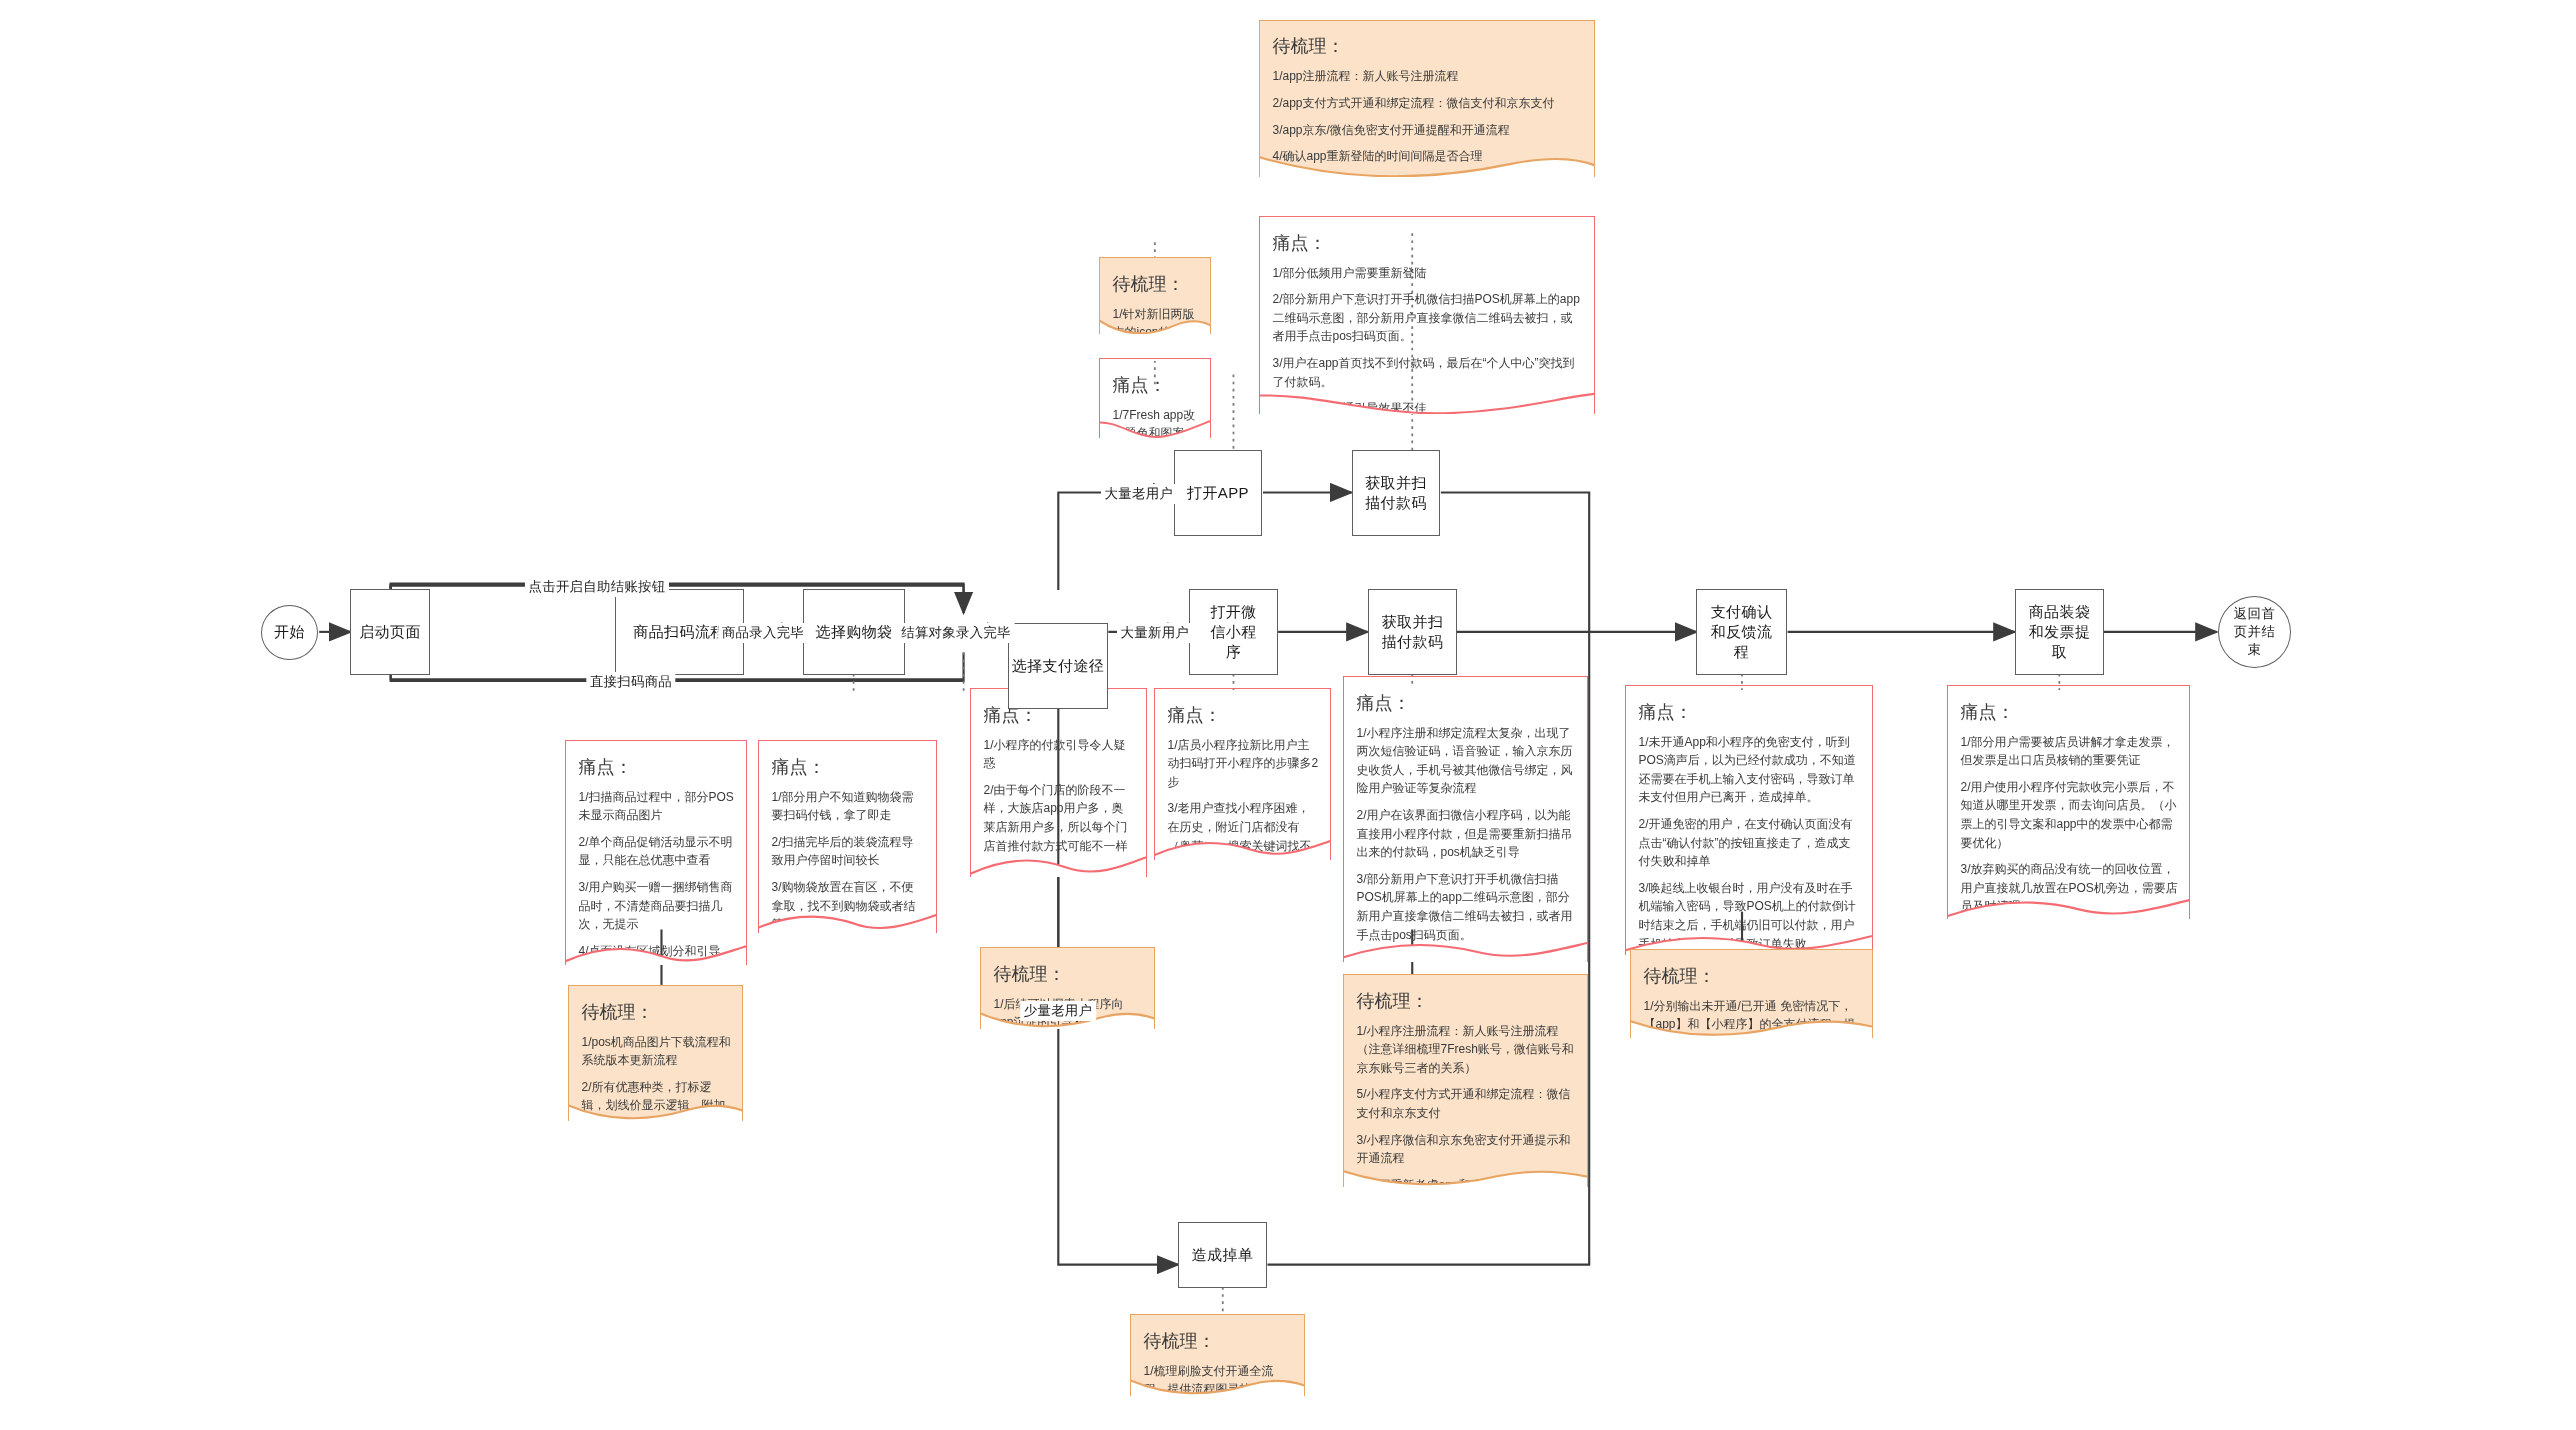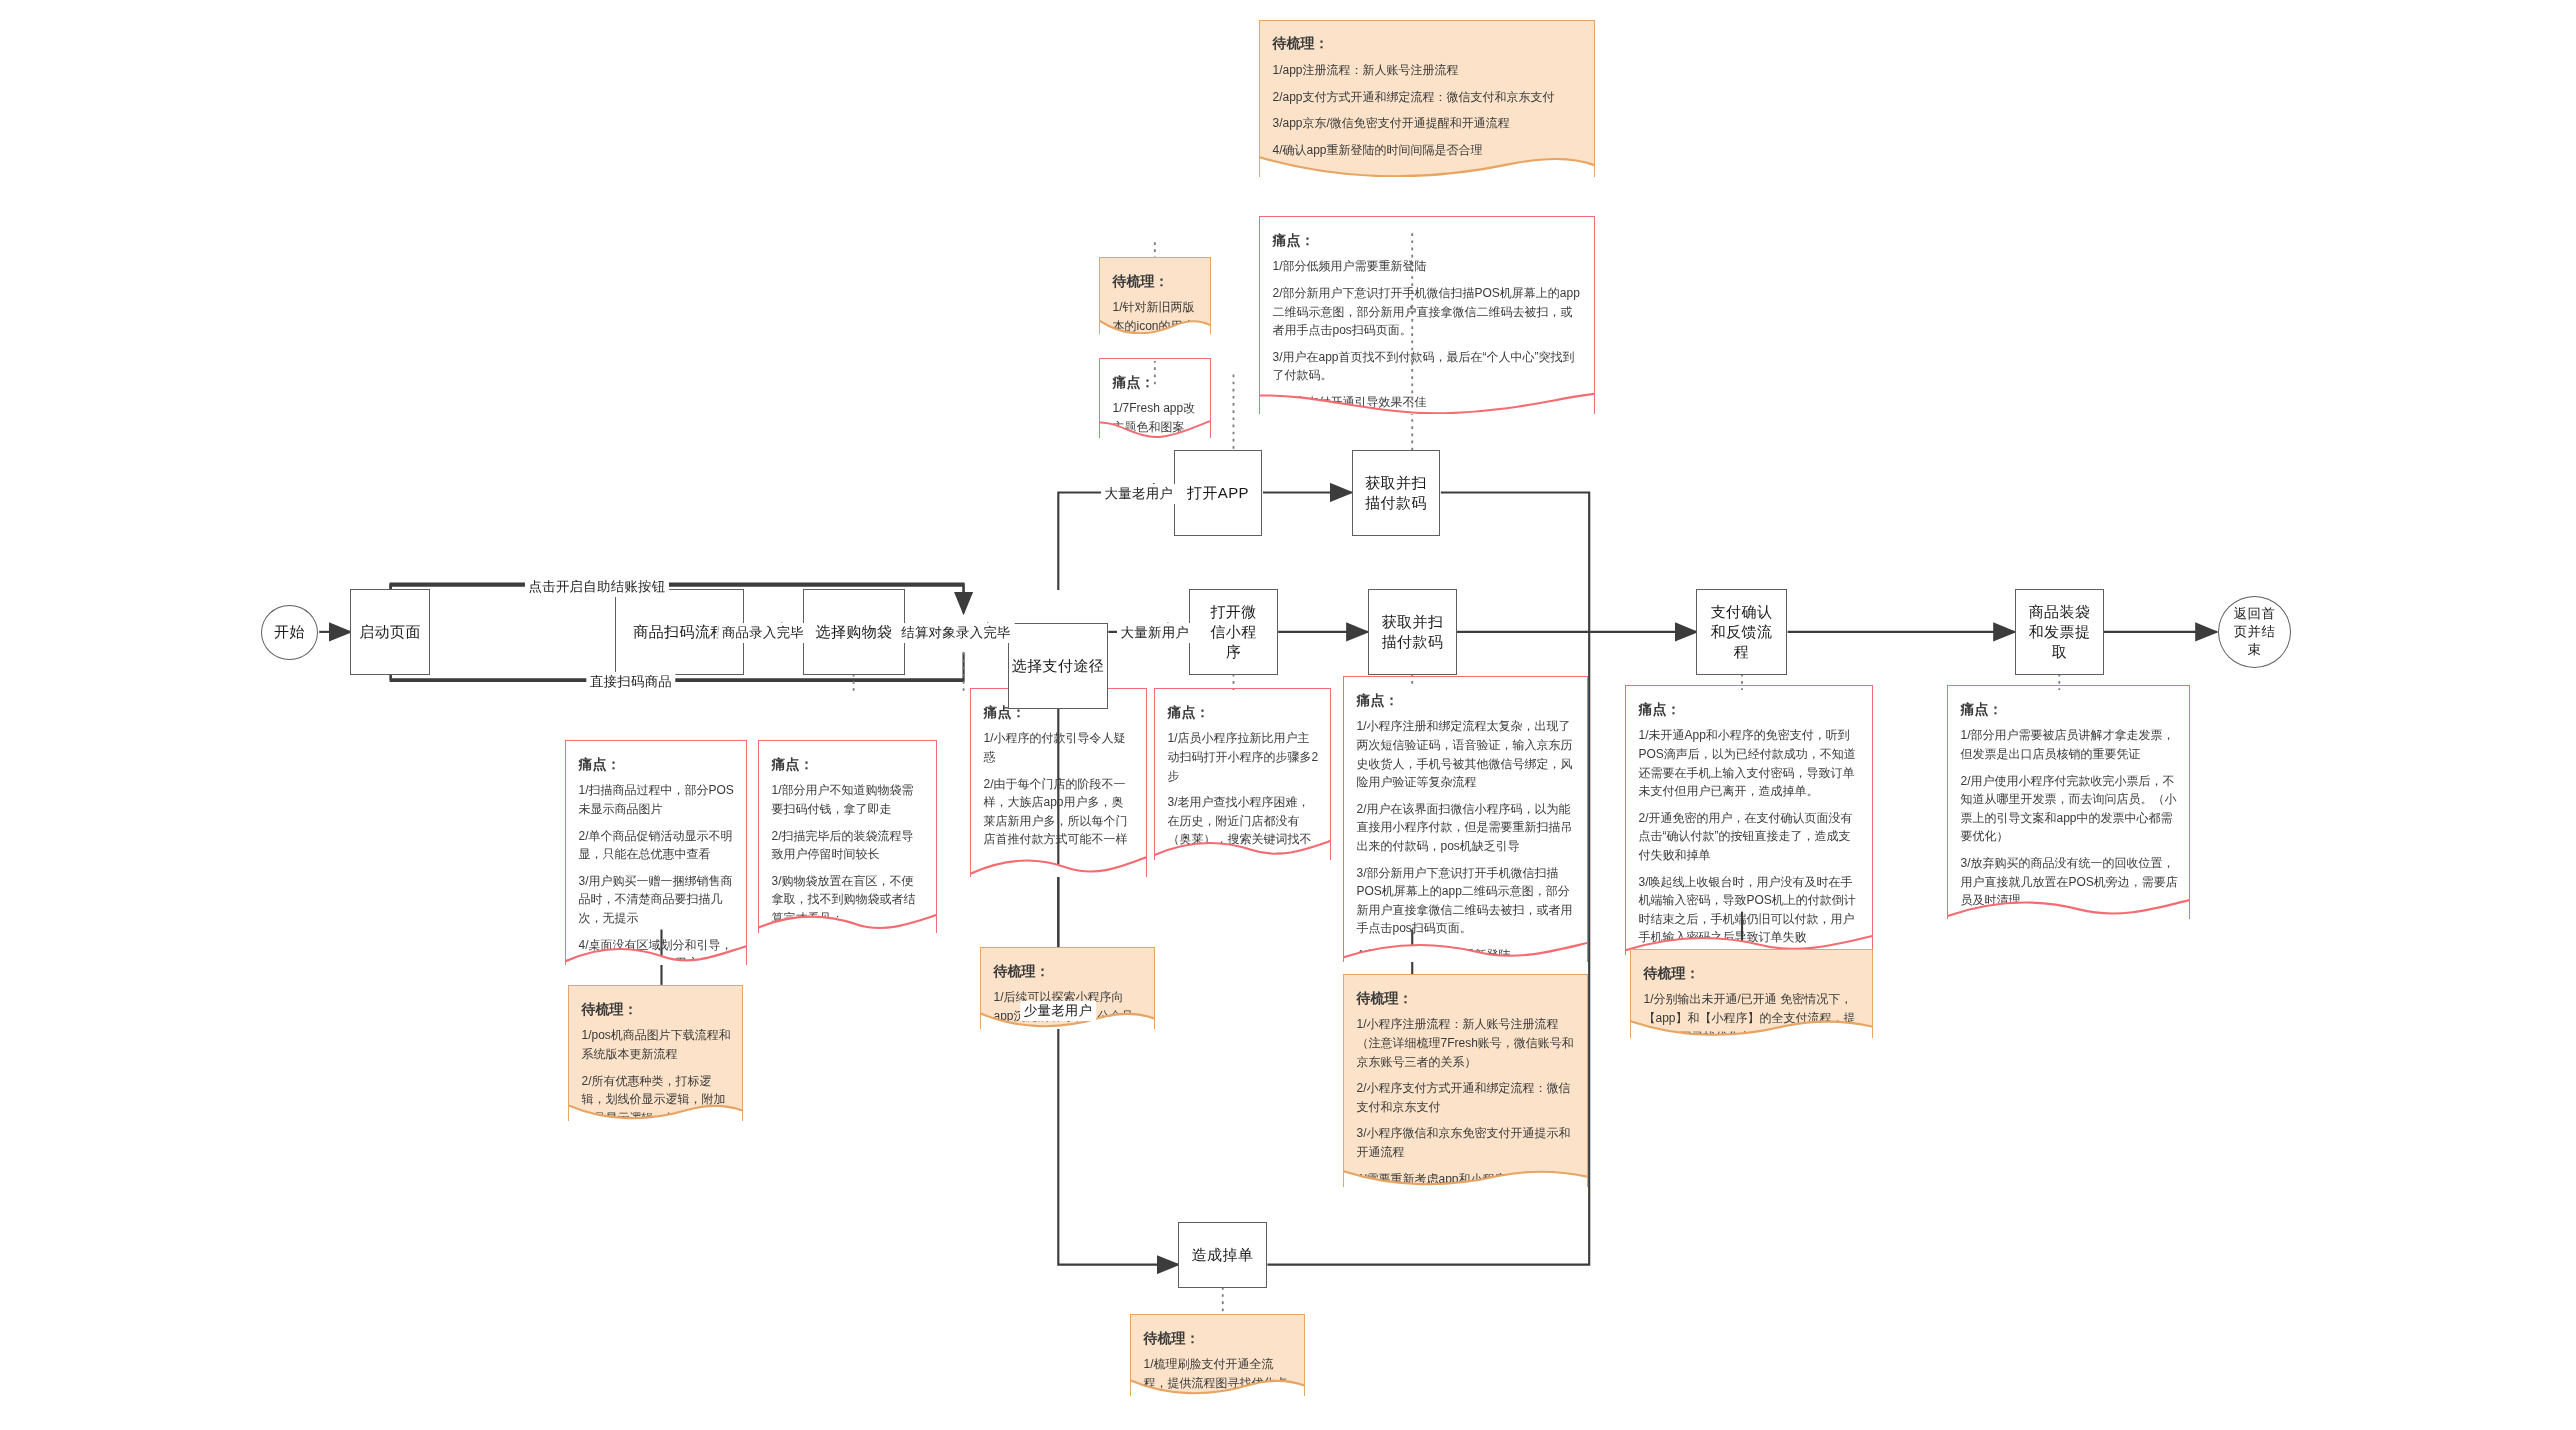--- a/index.html
+++ b/index.html
@@ -49,24 +49,24 @@
   .note{
     position:absolute;
     box-sizing:border-box;
     padding:12.5px 10.7px 9px 12.5px;
     font-size:12px;
     line-height:1.55;
     z-index:4;
     overflow:hidden;
   }
   .note .title{
-    font-weight:bold;
+    font-weight:normal;
     display:block;
     margin-bottom:6.3px;
-    font-size:14px;
+    font-size:18px;
   }
   .note p{margin:0 0 8px 0;}
   .note p:last-child{margin-bottom:0;}
   .note.pain{
     border:1.8px solid #f56b72;
     border-bottom:none;
     background:transparent;
     color:#3a3a3a;
   }
   .note.todo{
@@ -346,21 +346,21 @@
 
     <svg class="wave" viewBox="0 0 278 26" preserveAspectRatio="none" height="23">
       <path d="M0,20 C52,3 104,2 150,13 C196,25 240,12 278,3 L278,26 L0,26 Z" fill="#ffffff"></path>
       <path d="M0,20 C52,3 104,2 150,13 C196,25 240,12 278,3" fill="none" stroke="#f56b72" stroke-width="2.4"></path>
     </svg>
   </div>
 
   <div class="note todo" style="left:1343px;top:974px;width:245px;height:213px;">
     <span class="title">待梳理：</span>
     <p>1/小程序注册流程：新人账号注册流程（注意详细梳理7Fresh账号，微信账号和京东账号三者的关系）</p>
-    <p>2/小程序支付方式开通和绑定流程：微信支付和京东支付</p>
+    <p>5/小程序支付方式开通和绑定流程：微信支付和京东支付</p>
     <p>3/小程序微信和京东免密支付开通提示和开通流程</p>
     <p>4/需要重新考虑app和小程序支付流程中主扫和被扫的关系，看看是否有优化点</p>
 
     <svg class="wave" viewBox="0 0 278 22" preserveAspectRatio="none" height="19.7">
       <path d="M0,3 C58,22 120,22 176,9 C216,1 250,4 278,10 L278,22 L0,22 Z" fill="#ffffff"></path>
       <path d="M0,3 C58,22 120,22 176,9 C216,1 250,4 278,10" fill="none" stroke="#e8a463" stroke-width="2.4"></path>
     </svg>
   </div>
 
   <div class="note todo" style="left:1130px;top:1314px;width:175px;height:82px;">

